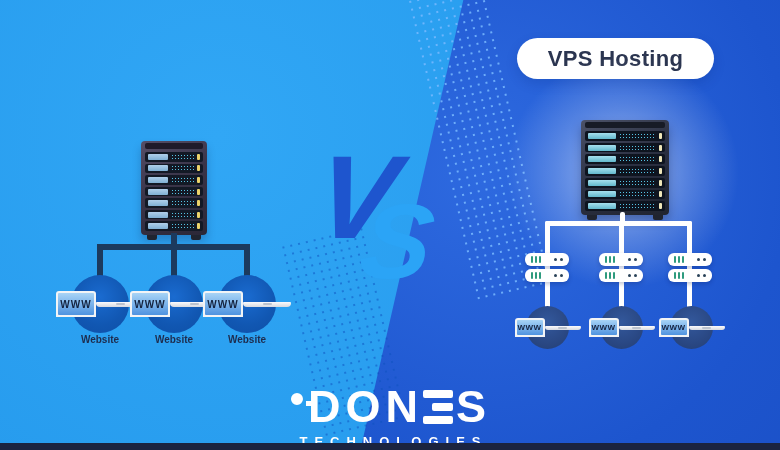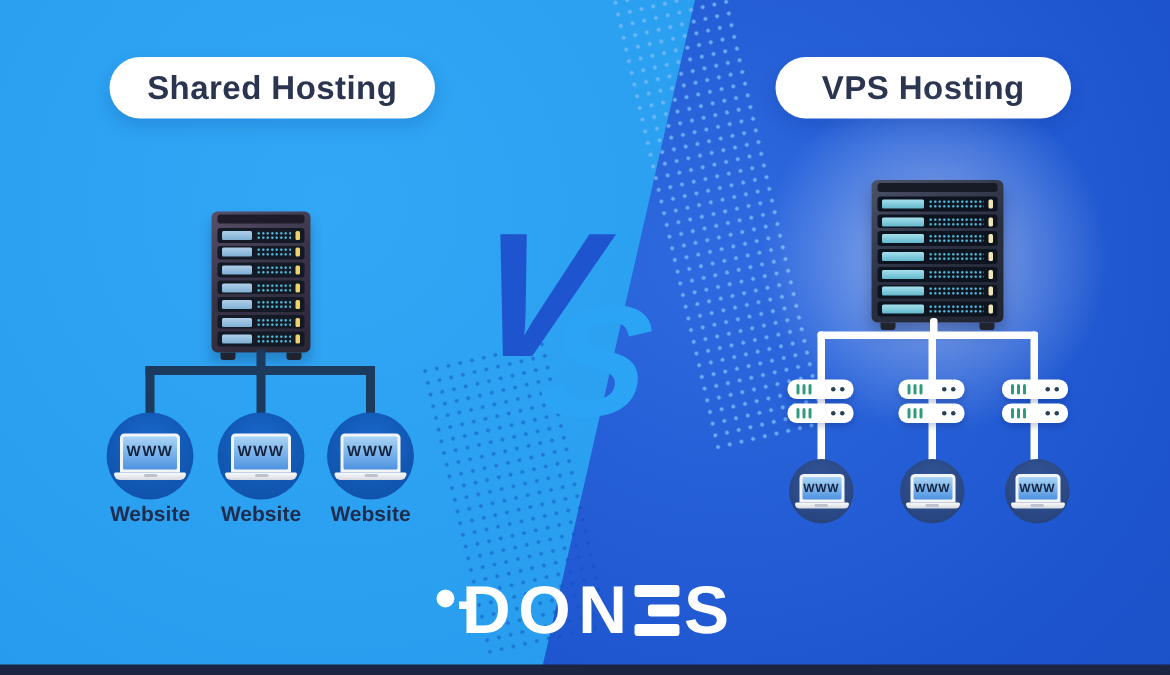--- a/index.html
+++ b/index.html
@@ -30,21 +30,21 @@
     display:flex; align-items:center; justify-content:center;
     box-shadow:0 5px 12px rgba(0,40,120,.18); }
   .pill span { font-size:22px; font-weight:800; color:#2B3550; letter-spacing:.3px; }
   .pill-left { left:73px; width:217px; }
   .pill-right { left:517px; width:197px; }
 
   
   .server-label { position:absolute; left:132px; top:121px; width:86px; text-align:center;
     font-size:17px; font-weight:800; color:#1F2B47; }
   .site-caption { position:absolute; top:334px; width:76px; text-align:center;
-    font-size:14px; font-weight:800; color:#1E2C4D; }
+    font-size:10px; font-weight:800; color:#1E2C4D; }
 
   
   .rack { position:absolute; border-radius:4px; display:flex; flex-direction:column; padding:1px 4px 3px; }
   .rack-left { left:141px; top:141px; width:66px; height:94px;
     background:linear-gradient(150deg,#564F68 0%,#3A3448 45%,#2B2736 100%);
     box-shadow:0 6px 8px rgba(10,30,80,.25); }
   .rack-right { left:581px; top:120px; width:88px; height:95px;
     background:linear-gradient(150deg,#4C5268 0%,#2B3042 50%,#20242F 100%);
     box-shadow:0 6px 10px rgba(5,20,70,.35); }
   .rack-top { height:6px; margin:1px 0 2px; border-radius:2px; background:#1F1B2A; }
@@ -72,21 +72,21 @@
   .seg-l { background:#1C3A5E; }
   .seg-r { background:#FFFFFF; border-radius:2px; }
 
   
   .node { position:absolute; border-radius:50%; display:flex; flex-direction:column;
     align-items:center; justify-content:center; }
   .node-left { width:58px; height:58px; top:275px;
     background:radial-gradient(circle at 50% 38%, #1A6BD0 0%, #1157B2 60%, #0E4FA6 100%); }
   .node-right { width:43px; height:43px; top:306px;
     background:radial-gradient(circle at 50% 38%, #33589C 0%, #2A4884 60%, #233E74 100%); }
-  .laptop { display:flex; flex-direction:column; align-items:center; }
+  .laptop { display:flex; align-items:center; }
   .lap-frame { background:#F2F4F6; border-radius:3px 3px 0 0; padding:2px; }
   .node-left  .lap-frame { width:40px; height:26px; }
   .node-right .lap-frame { width:30px; height:19px; }
   .lap-screen { width:100%; height:100%; border-radius:1px;
     background:linear-gradient(#A8D4F6,#4F93E0);
     display:flex; align-items:center; justify-content:center;
     font-weight:900; color:#15233F; }
   .node-left  .lap-screen { font-size:10px; letter-spacing:1px; }
   .node-right .lap-screen { font-size:8px; letter-spacing:.5px; }
   .lap-base { background:linear-gradient(#FBFBFD,#D7DAE0); display:flex; align-items:center; justify-content:center; }
@@ -128,23 +128,20 @@
 <div id="canvas">
 
   <div class="bg-left"></div>
   <div class="bg-right"></div>
   <div class="dots dots-light" id="dots-right"></div>
   <div class="dots dots-dark" id="dots-left"></div>
 
   <div class="vs-letter vs-v">V</div>
   <div class="vs-letter vs-s">S</div>
 
-  <div class="pill pill-left">
-    <span>Shared Hosting</span>
-  </div>
   <div class="pill pill-right">
     <span>VPS Hosting</span>
   </div>
 
 
   <div class="rack rack-left">
     <div class="rack-top"></div>
     <div class="slot">
         <span class="panel"></span>
         <span class="grid"></span>
@@ -386,16 +383,17 @@
       <span class="bl bl-d"><span class="ring"></span><span>D</span></span>
       <span class="bl">O</span>
       <span class="bl">N</span>
       <span class="bl bl-e">
           <i></i>
           <i class="mid"></i>
           <i></i>
         </span>
       <span class="bl">S</span>
     </div>
+    <div class="brand-tagline">TECHNOLOGIES</div>
   </div>
 
   <div class="footer-bar"></div>
 </div>
 
 </body></html>

